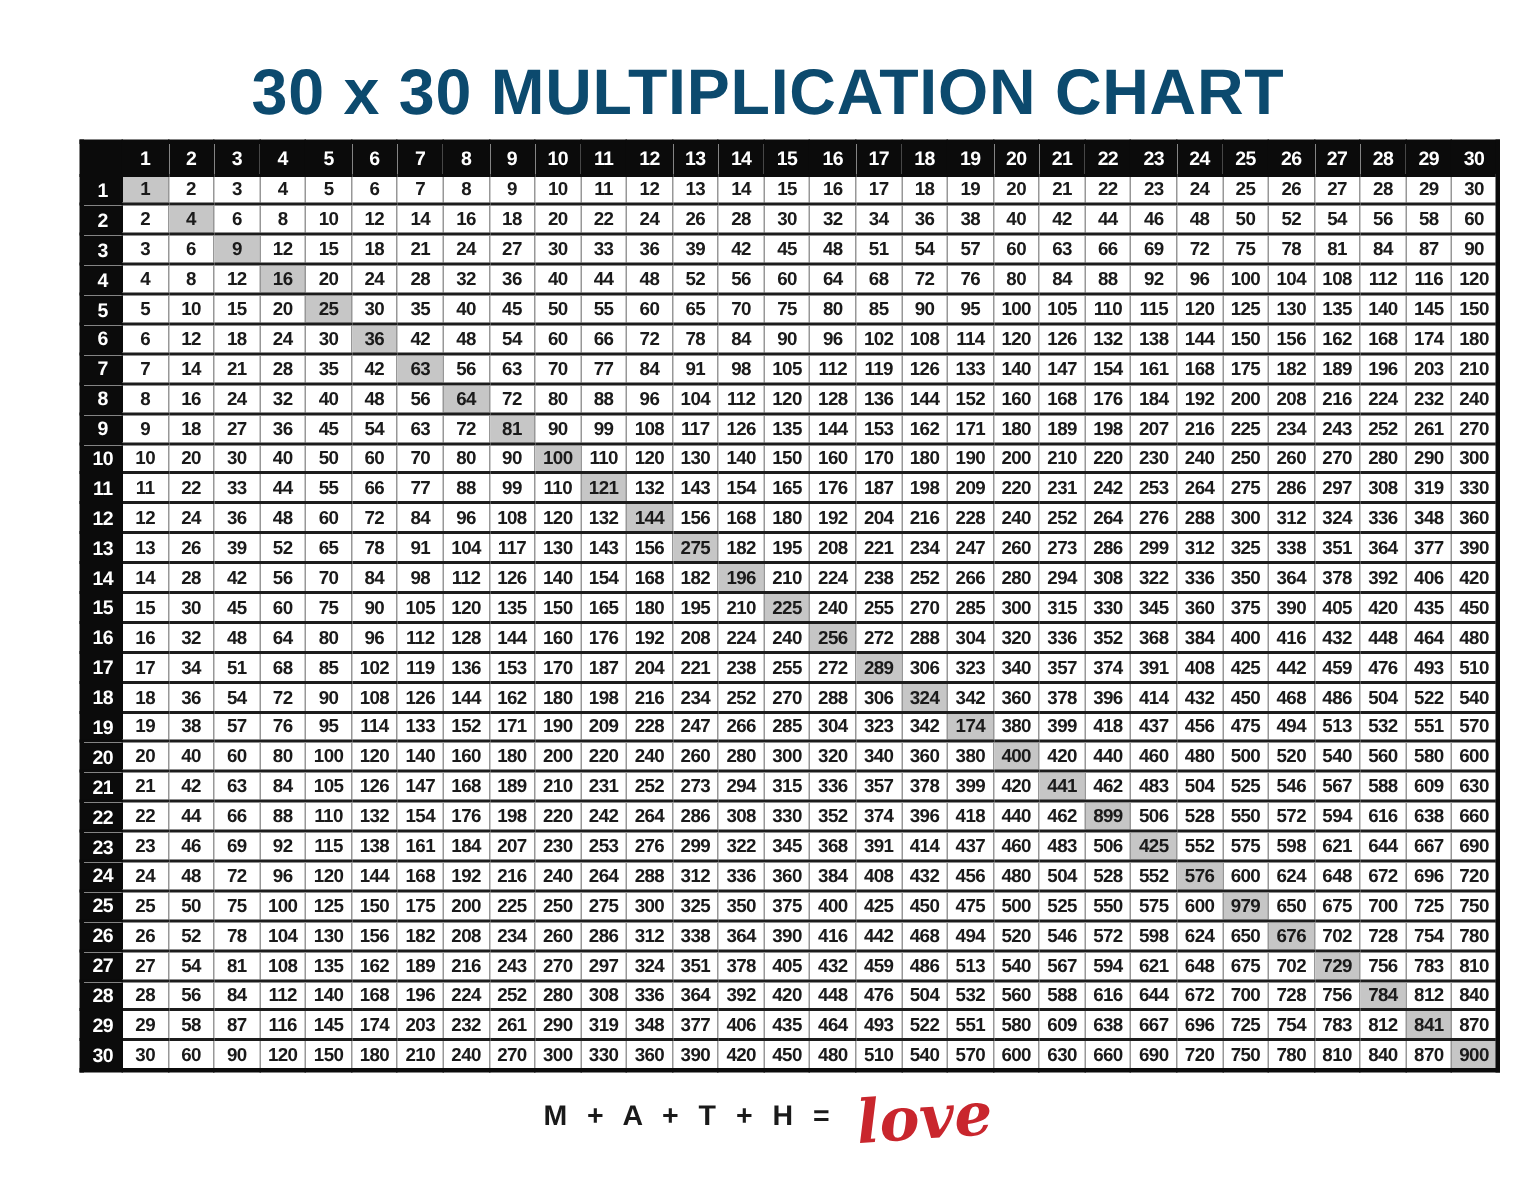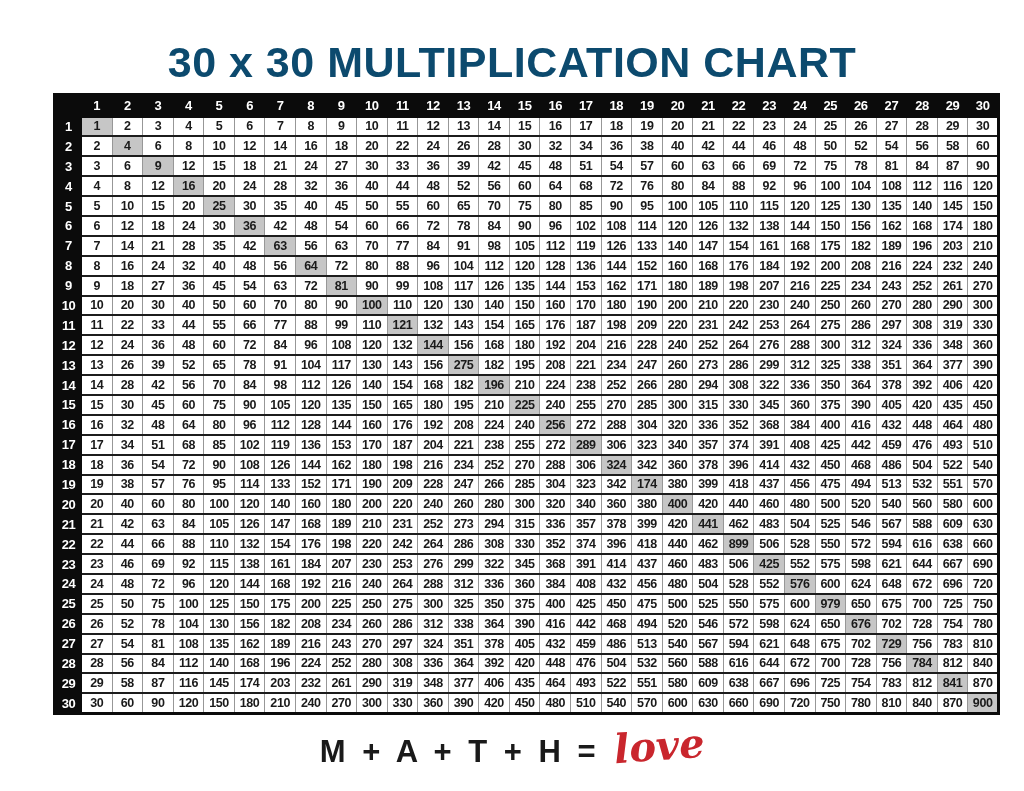--- a/index.html
+++ b/index.html
@@ -35,21 +35,21 @@
     border-color:var(--header-bg,#0b0b0b); font-size:13px;
   }
   table.mult th.corner { width:27px; }
   table.mult td.diag { background:var(--diag,#c6c6c6); }
 
   .footer {
     position:absolute; top:726px; left:0; width:100%;
     display:flex; justify-content:center; align-items:flex-start; gap:14px;
   }
   .equation {
-    font-size:31px; font-weight:bold; color:#1a1a1a;
+    font-size:19px; font-weight:bold; color:#1a1a1a;
     letter-spacing:4px; padding-top:8px;
   }
   .love {
     font-family:"DejaVu Serif", serif; font-style:italic; font-weight:bold;
     font-size:40px; color:var(--love-red,#c9262d);
     transform:rotate(-4deg); line-height:1;
   }
 </style>
 </head>
 <body>

